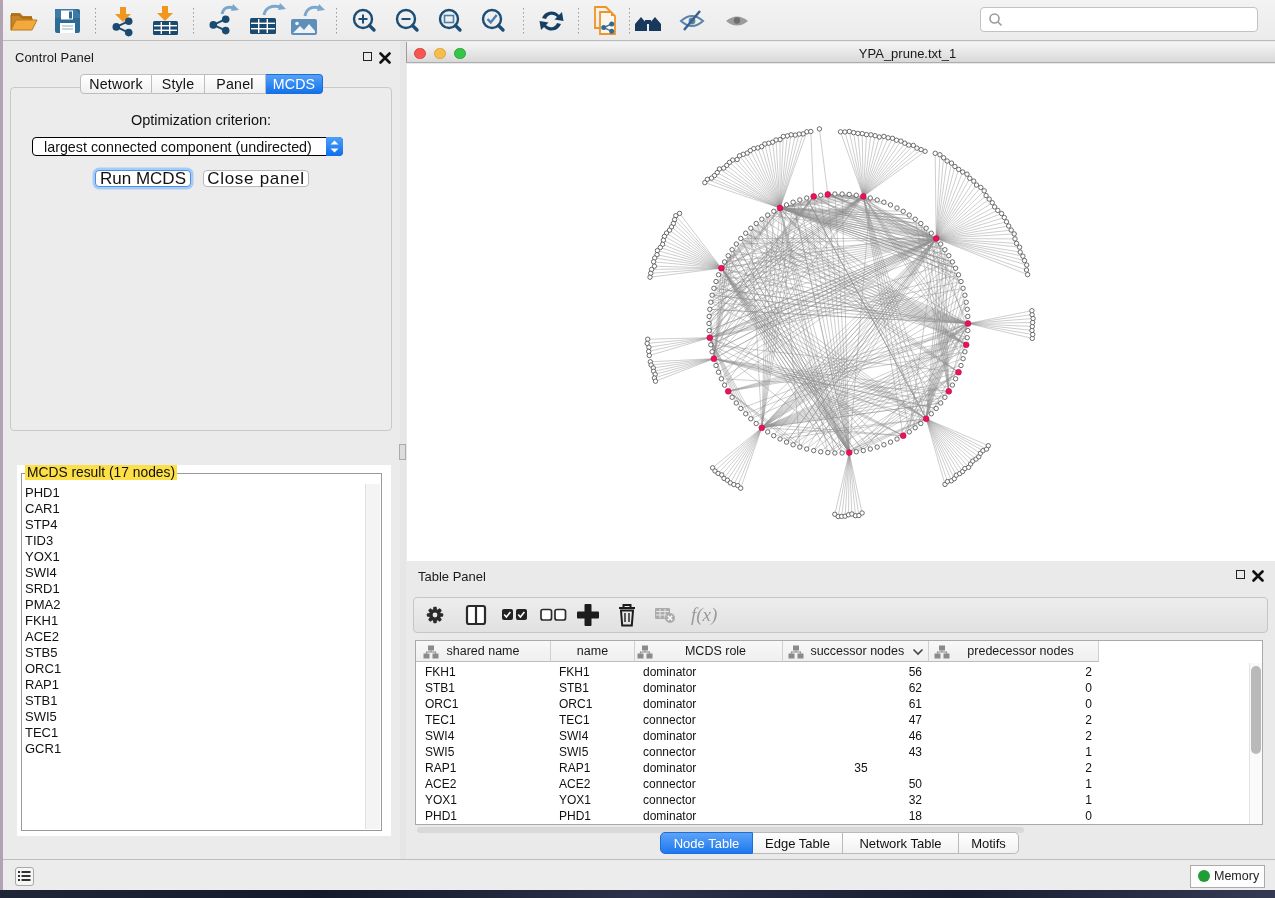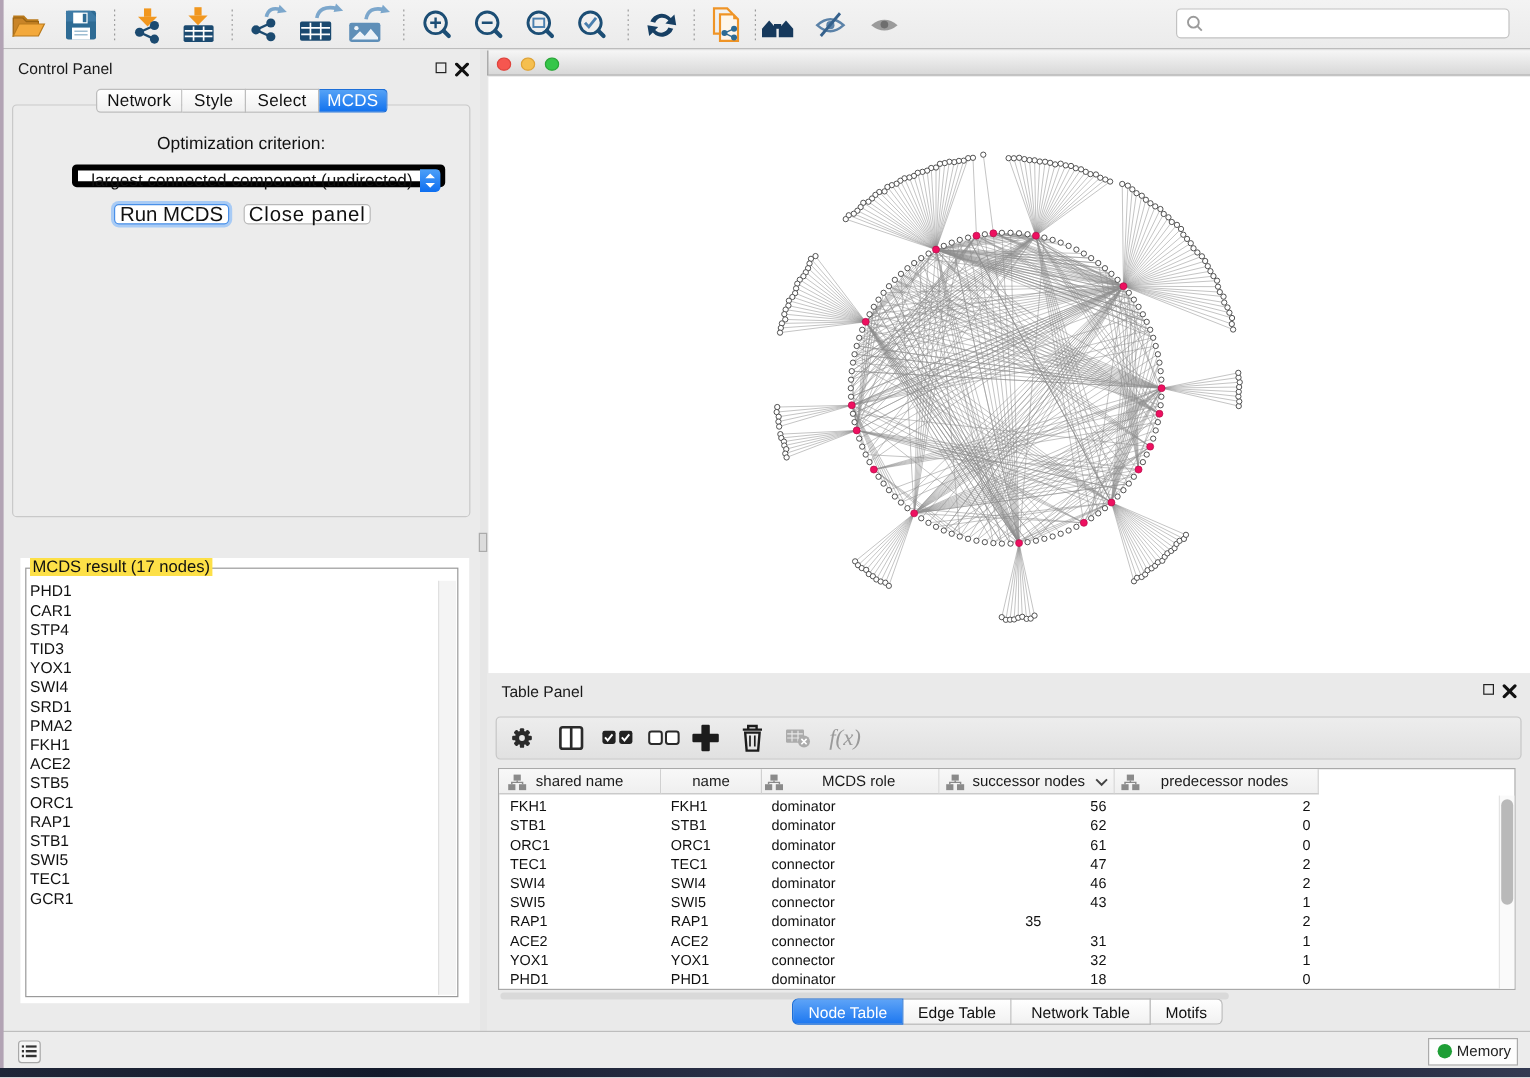--- a/index.html
+++ b/index.html
@@ -6,21 +6,21 @@
 .cell{position:absolute;font-size:12px;color:#111;height:16px;line-height:16px;white-space:nowrap}
 #toolbar{position:absolute;left:0;top:0;width:1275px;height:41px;background:linear-gradient(#f3f3f3,#ebebeb);border-bottom:1px solid #bcbcbc}
 #search{position:absolute;left:980px;top:7px;width:278px;height:25px;background:#fff;border:1px solid #c2c2c2;border-radius:4px}
 #cpanel{position:absolute;left:3px;top:41px;width:397px;height:820px;background:#ebebeb}
 .titletext{position:absolute;font-size:13px;color:#1a1a1a}
 .winbtn{position:absolute;width:9px;height:9px;border:1.5px solid #222}
 .tab{position:absolute;z-index:2;height:20px;line-height:19px;font-size:14.2px;letter-spacing:0.2px;text-align:center;color:#111;background:linear-gradient(#ffffff,#f0f0f0);border:1px solid #bdbdbd;border-left:none}
 .tabsel{background:linear-gradient(#55a2f6,#1272ee);color:#fff;border-color:#1d6fd8}
 #groupbox{position:absolute;left:10px;top:87px;width:382px;height:344px;background:#ececec;border:1px solid #c9c9c9;border-radius:4px}
 #optlabel{position:absolute;left:10px;top:112px;width:382px;text-align:center;font-size:14.5px;color:#111}
-#dropdown{position:absolute;left:60px;top:137px;width:311px;height:19px;background:#fff;border:5px solid #000000;border-radius:4px}
+#dropdown{position:absolute;left:32px;top:137px;width:311px;height:19px;background:#fff;border:1px solid #000000;border-radius:4px}
 #dropdown span{position:absolute;left:11px;top:0.5px;font-size:14.3px;line-height:17px;color:#111;white-space:nowrap}
 #stepper{position:absolute;right:-1px;top:-1px;width:17px;height:19px;border-radius:0 4px 4px 0;background:linear-gradient(#4da0f8,#0d6ef0)}
 .btn{position:absolute;height:17px;line-height:16px;font-size:17px;text-align:center;color:#111;background:#fff;border:1px solid #b9b9b9;border-radius:4px}
 #mcdsbox{position:absolute;left:17px;top:465px;width:374px;height:371px;background:#fff}
 #fieldset{position:absolute;left:21px;top:473px;width:361px;height:358px;border:1px solid #9a9a9a}
 #fieldlegend{position:absolute;left:25px;top:465px;background:#fde047;padding:0 2px;font-size:13.8px;color:#111}
 #mcdslist{position:absolute;left:25px;top:485px;font-size:13px;line-height:16px;color:#111}
 #innersb{position:absolute;left:365px;top:484px;width:15px;height:345px;background:#f4f4f4;border-left:1px solid #e0e0e0}
 #vsplit{position:absolute;left:400px;top:41px;width:6px;height:820px;background:#e6e6e6}
 #vsplith{position:absolute;left:399px;top:444px;width:7px;height:16px;background:#dcdcdc;border:1px solid #ababab}
@@ -138,21 +138,21 @@
       </svg>
     </div>
 <div id="cpanel"></div>
 <div class="titletext" style="left:15px;top:50px">Control Panel</div>
 <div class="winbtn" style="left:363px;top:52px"></div>
 <svg width="14" height="12" viewBox="0 0 14 12" style="position:absolute;left:378px;top:52px">
       <path d="M2.5 1.5 L11.5 10.5 M11.5 1.5 L2.5 10.5" stroke="#111" stroke-width="2.6" stroke-linecap="round" fill="none"></path>
     </svg>
 <div class="tab" style="left:80px;top:74px;width:72px;border-left:1px solid #bdbdbd;border-radius:4px 0 0 4px">Network</div>
 <div class="tab" style="left:152px;top:74px;width:53px">Style</div>
-<div class="tab" style="left:205px;top:74px;width:61px">Select</div>
+<div class="tab" style="left:205px;top:74px;width:61px">Panel</div>
 <div class="tab tabsel" style="left:266px;top:74px;width:57px;border-radius:0 4px 4px 0">MCDS</div>
 <div id="groupbox"></div>
 <div id="optlabel">Optimization criterion:</div>
 <div id="dropdown">
       <span>largest connected component (undirected)</span>
       <div id="stepper"><svg width="17" height="19" viewBox="0 0 17 19">
           <path d="M4.5 7.5 L8.5 3.5 L12.5 7.5 z M4.5 11.5 L8.5 15.5 L12.5 11.5 z" fill="#fff"></path>
         </svg></div>
     </div>
 <div class="btn" style="left:95px;top:170px;width:96px;border-color:#4a90e8;box-shadow:0 0 0 2.5px #a8cbf5">Run MCDS</div>
@@ -161,20 +161,21 @@
 <div id="fieldset"></div>
 <div id="fieldlegend">MCDS result (17 nodes)</div>
 <div id="mcdslist">PHD1<br>CAR1<br>STP4<br>TID3<br>YOX1<br>SWI4<br>SRD1<br>PMA2<br>FKH1<br>ACE2<br>STB5<br>ORC1<br>RAP1<br>STB1<br>SWI5<br>TEC1<br>GCR1</div>
 <div id="innersb"></div>
 <div id="vsplit"></div>
 <div id="vsplith"></div>
 <div id="nettitle"></div>
 <div class="light" style="left:414px;background:#f6564f;border:0.5px solid #df443d"></div>
 <div class="light" style="left:434px;background:#f5bf4f;border:0.5px solid #dfa336"></div>
 <div class="light" style="left:454px;background:#35c649;border:0.5px solid #2aa638"></div>
+<div class="titletext" style="left:540px;top:46px;width:735px;text-align:center">YPA_prune.txt_1</div>
 <div id="canvas"><svg id="graph" width="868" height="499" viewBox="0 0 868 499">
         <path d="M373 144L399.8 67.8M373 144L396.1 69.9M373 144L392.1 70.1M373 144L388.2 71.1M373 144L384.1 70.8M373 144L380.3 71.9M373 144L376.3 72.5M373 144L373 75.6M373 144L369 76M373 144L365.6 78.2M373 144L361.7 79.2M373 144L357.8 80M373 144L354.6 82.6M373 144L350.8 83.9M373 144L346.7 84.6M373 144L343.3 86.6M373 144L340.1 89.1M373 144L336.2 90.3M373 144L332.5 91.8M373 144L330.1 95.5M373 144L325.7 96M373 144L322.5 98.4M373 144L319.7 101.4M373 144L316.7 104.1M373 144L312.4 105M373 144L310.2 108.6M373 144L307.5 111.6M373 144L304.5 114.1M373 144L300.3 115.4M373 144L297.8 118.6M406.7 132.4L403.8 67.5M420.8 130.4L412.4 64.9M456.3 132.4L518.1 87.3M456.3 132.4L514.1 85.6M456.3 132.4L509.9 84.1M456.3 132.4L506.3 81.4M456.3 132.4L501.7 81.1M456.3 132.4L497.8 79.2M456.3 132.4L493.9 77.1M456.3 132.4L489.5 76.2M456.3 132.4L485.5 74.3M456.3 132.4L481.1 73.8M456.3 132.4L476.9 72.4M456.3 132.4L472.3 73M456.3 132.4L468.1 71.7M456.3 132.4L463.9 70.8M456.3 132.4L459.5 70.6M456.3 132.4L455.2 69.6M456.3 132.4L450.9 69.4M456.3 132.4L446.6 68.6M456.3 132.4L442.3 67.5M456.3 132.4L437.9 67.9M456.3 132.4L433.5 67.8M529.2 174.5L620.6 210.6M529.2 174.5L619.5 206M529.2 174.5L619.7 201M529.2 174.5L617.5 196.6M529.2 174.5L615.9 192.2M529.2 174.5L613.2 188.1M529.2 174.5L612.6 183.2M529.2 174.5L609.5 179.4M529.2 174.5L608 174.9M529.2 174.5L607.2 169.9M529.2 174.5L604.2 166.1M529.2 174.5L601.7 162M529.2 174.5L599.5 157.8M529.2 174.5L597.3 153.5M529.2 174.5L594.6 149.6M529.2 174.5L590.8 146.4M529.2 174.5L587.6 142.9M529.2 174.5L585.3 138.7M529.2 174.5L582.2 135.1M529.2 174.5L579.1 131.6M529.2 174.5L577.2 126.8M529.2 174.5L573.8 123.4M529.2 174.5L569.5 121M529.2 174.5L566.7 117.1M529.2 174.5L562.8 114.3M529.2 174.5L560 110.2M529.2 174.5L555.7 108M529.2 174.5L551.7 105.4M529.2 174.5L547.9 102.5M529.2 174.5L544.5 99.1M529.2 174.5L540.1 97M529.2 174.5L536.6 93.8M529.2 174.5L532.9 90.7M529.2 174.5L528.2 89.3M314.4 204.2L272.6 149.4M314.4 204.2L268.8 151.7M314.4 204.2L267.6 155.6M314.4 204.2L266.4 159.5M314.4 204.2L264.5 162.9M314.4 204.2L262.5 166.2M314.4 204.2L259.5 169.1M314.4 204.2L257.4 172.4M314.4 204.2L256.4 176.3M314.4 204.2L255.6 180.3M314.4 204.2L253.3 183.5M314.4 204.2L250.4 186.6M314.4 204.2L250 190.7M314.4 204.2L247.7 194M314.4 204.2L246.6 197.8M314.4 204.2L247.4 202.2M314.4 204.2L244.6 205.5M314.4 204.2L243.7 209.3M314.4 204.2L243 213.2M302.8 273.7L240.7 275.2M302.8 273.7L240.2 279.4M302.8 273.7L241.9 283.3M302.8 273.7L241.7 287.4M302.8 273.7L242.3 291.5M306.9 294.7L243.3 297.8M306.9 294.7L244.1 301M306.9 294.7L246.3 304M306.9 294.7L246.6 307.3M306.9 294.7L248.2 310.3M306.9 294.7L247.4 314M306.9 294.7L248.5 317.2M354.8 363.8L305.6 403.8M354.8 363.8L308 407M354.8 363.8L311.1 409.4M354.8 363.8L314.8 410.9M354.8 363.8L317 414.4M354.8 363.8L320.4 416.2M354.8 363.8L323.3 418.9M354.8 363.8L326.9 420.6M354.8 363.8L330.8 421.6M354.8 363.8L333.7 424.2M442.2 388.6L427.8 450.3M442.2 388.6L431.2 452.5M442.2 388.6L434.7 452.4M442.2 388.6L438.1 452.2M442.2 388.6L441.5 450.8M442.2 388.6L444.9 450M442.2 388.6L448.5 451.7M442.2 388.6L451.9 451.5M442.2 388.6L455.1 449M519.2 354.8L538 420.4M519.2 354.8L540.5 417.5M519.2 354.8L544.4 416.8M519.2 354.8L547.3 414.7M519.2 354.8L549.3 411.2M519.2 354.8L552.7 409.6M519.2 354.8L555.6 407.5M519.2 354.8L557.9 404.6M519.2 354.8L561.6 403.3M519.2 354.8L563.6 400M519.2 354.8L565.8 397.1M519.2 354.8L569 395.1M519.2 354.8L571.8 392.8M519.2 354.8L573.4 389.3M519.2 354.8L576 386.7M519.2 354.8L579.6 385.1M519.2 354.8L581.3 381.7M561 259.5L625.3 274.4M561 259.5L625.7 270.5M561 259.5L625 266.4M561 259.5L625.3 262.5M561 259.5L625.6 258.5M561 259.5L626.1 254.5M561 259.5L625.1 250.6M561 259.5L624.9 246.7M373 144L392.8 383.1M373 144L548.6 204.2M373 144L545.4 197.9M373 144L541.8 191.7M373 144L537.9 185.7M373 144L533.7 180M373 144L529.2 174.5M373 144L524.3 169.2M373 144L519.2 164.2M373 144L513.8 159.5M373 144L508.2 155.2M373 144L502.3 151.1M373 144L427.9 389M373 144L435.1 389M373 144L442.2 388.6M373 144L513.8 159.5M373 144L508.2 155.2M373 144L502.3 151.1M373 144L496.2 147.3M373 144L420.8 388.6M373 144L306.9 224.3M373 144L305.1 231.2M373 144L303.8 238.2M373 144L554 217.5M373 144L551.5 210.8M373 144L548.6 204.2M373 144L545.4 197.9M373 144L551.5 210.8M373 144L548.6 204.2M373 144L545.4 197.9M373 144L541.8 191.7M373 144L537.9 185.7M373 144L533.7 180M373 144L533.7 339M373 144L537.9 333.3M373 144L541.8 327.3M373 144L463.3 134M373 144L456.3 132.4M373 144L449.3 131.2M373 144L442.2 130.4M373 144L435.1 130M373 144L427.9 130M406.7 132.4L302 259.5M406.7 132.4L470.2 135.9M406.7 132.4L302.2 252.4M406.7 132.4L302 259.5M406.7 132.4L302.2 266.6M406.7 132.4L302.8 273.7M406.7 132.4L303.8 280.8M406.7 132.4L305.1 287.8M406.7 132.4L554 217.5M406.7 132.4L551.5 210.8M406.7 132.4L548.6 204.2M420.8 130.4L537.9 185.7M420.8 130.4L533.7 180M420.8 130.4L529.2 174.5M420.8 130.4L524.3 169.2M420.8 130.4L519.2 164.2M420.8 130.4L483.5 140.9M420.8 130.4L476.9 138.2M420.8 130.4L470.2 135.9M420.8 130.4L463.3 134M420.8 130.4L456.3 132.4M420.8 130.4L449.3 131.2M456.3 132.4L314.4 204.2M456.3 132.4L524.3 349.8M456.3 132.4L303.8 238.2M456.3 132.4L302.8 245.3M456.3 132.4L302.2 252.4M456.3 132.4L302 259.5M456.3 132.4L302.2 266.6M456.3 132.4L302.8 273.7M456.3 132.4L303.8 280.8M456.3 132.4L305.1 287.8M456.3 132.4L306.9 294.7M456.3 132.4L496.2 371.7M456.3 132.4L502.3 367.9M456.3 132.4L508.2 363.8M456.3 132.4L513.8 359.5M456.3 132.4L519.2 354.8M456.3 132.4L554 217.5M456.3 132.4L556.1 294.7M456.3 132.4L557.9 287.8M456.3 132.4L559.2 280.8M456.3 132.4L560.2 273.7M456.3 132.4L314.4 314.8M456.3 132.4L317.6 321.1M456.3 132.4L548.6 204.2M456.3 132.4L309 217.5M456.3 132.4L306.9 224.3M456.3 132.4L305.1 231.2M456.3 132.4L303.8 238.2M456.3 132.4L302.8 245.3M456.3 132.4L302.2 252.4M529.2 174.5L560.8 266.6M529.2 174.5L366.7 371.7M529.2 174.5L373 375M529.2 174.5L379.5 378.1M529.2 174.5L386.1 380.8M529.2 174.5L343.8 354.8M529.2 174.5L349.2 359.5M529.2 174.5L354.8 363.8M529.2 174.5L360.7 367.9M529.2 174.5L449.3 131.2M529.2 174.5L442.2 130.4M529.2 174.5L435.1 130M529.2 174.5L420.8 130.4M529.2 174.5L413.7 131.2M529.2 174.5L406.7 132.4M529.2 174.5L399.7 134M529.2 174.5L392.8 135.9M529.2 174.5L386.1 138.2M529.2 174.5L379.5 140.9M529.2 174.5L373 144M529.2 174.5L366.8 147.3M529.2 174.5L360.7 151.1M529.2 174.5L302.2 266.6M529.2 174.5L302.8 273.7M529.2 174.5L303.8 280.8M529.2 174.5L305.1 287.8M529.2 174.5L306.9 294.7M529.2 174.5L309 301.5M529.2 174.5L311.5 308.2M529.2 174.5L314.4 314.8M529.2 174.5L317.6 321.1M529.2 174.5L502.3 367.9M529.2 174.5L302.2 266.6M529.2 174.5L302.8 273.7M529.2 174.5L303.8 280.8M529.2 174.5L305.1 287.8M529.2 174.5L306.9 294.7M529.2 174.5L442.2 130.4M529.2 174.5L333.8 174.5M529.2 174.5L329.3 180M529.2 174.5L321.2 191.7M529.2 174.5L317.6 197.9M529.2 174.5L314.4 204.2M529.2 174.5L311.5 210.8M529.2 174.5L309 217.5M529.2 174.5L306.9 224.3M529.2 174.5L305.1 231.2M529.2 174.5L303.8 238.2M529.2 174.5L302.2 252.4M529.2 174.5L379.5 378.1M529.2 174.5L386.1 380.8M529.2 174.5L392.8 383.1M529.2 174.5L399.7 385M529.2 174.5L406.7 386.6M314.4 204.2L427.9 389M314.4 204.2L435.1 389M314.4 204.2L442.2 388.6M314.4 204.2L449.3 387.8M314.4 204.2L456.3 386.6M314.4 204.2L420.8 388.6M314.4 204.2L427.9 389M314.4 204.2L435.1 389M314.4 204.2L442.2 388.6M314.4 204.2L449.3 387.8M314.4 204.2L456.3 386.6M314.4 204.2L463.3 385M314.4 204.2L470.2 383.1M314.4 204.2L476.9 380.8M314.4 204.2L560.2 273.7M314.4 204.2L524.3 169.2M314.4 204.2L392.8 135.9M314.4 204.2L386.1 138.2M314.4 204.2L379.5 140.9M314.4 204.2L373 144M314.4 204.2L366.8 147.3M314.4 204.2L360.7 151.1M314.4 204.2L354.8 155.2M314.4 204.2L449.3 131.2M314.4 204.2L442.2 388.6M302.8 273.7L311.5 308.2M302.8 273.7L314.4 314.8M302.8 273.7L317.6 321.1M302.8 273.7L537.9 185.7M302.8 273.7L533.7 180M302.8 273.7L556.1 224.3M302.8 273.7L554 217.5M302.8 273.7L551.5 210.8M302.8 273.7L513.8 359.5M302.8 273.7L399.7 134M302.8 273.7L338.7 349.8M302.8 273.7L343.8 354.8M302.8 273.7L349.2 359.5M302.8 273.7L545.4 197.9M302.8 273.7L329.3 339M302.8 273.7L333.8 344.5M306.9 294.7L321.2 191.7M306.9 294.7L302.8 245.3M306.9 294.7L302.2 252.4M306.9 294.7L360.7 151.1M306.9 294.7L529.2 344.5M306.9 294.7L329.3 180M306.9 294.7L325.1 185.7M306.9 294.7L321.2 191.7M306.9 294.7L317.6 197.9M306.9 294.7L314.4 204.2M306.9 294.7L413.7 131.2M306.9 294.7L519.2 354.8M306.9 294.7L524.3 349.8M306.9 294.7L529.2 344.5M306.9 294.7L533.7 339M306.9 294.7L537.9 333.3M306.9 294.7L541.8 327.3M321.2 327.3L386.1 380.8M321.2 327.3L392.8 383.1M321.2 327.3L399.7 385M321.2 327.3L557.9 287.8M321.2 327.3L559.2 280.8M321.2 327.3L560.2 273.7M321.2 327.3L560.8 266.6M321.2 327.3L561 259.5M354.8 363.8L533.7 339M354.8 363.8L559.2 238.2M354.8 363.8L557.9 231.2M354.8 363.8L556.1 224.3M354.8 363.8L554 217.5M354.8 363.8L551.5 210.8M354.8 363.8L548.6 204.2M354.8 363.8L545.4 197.9M354.8 363.8L541.8 191.7M354.8 363.8L537.9 185.7M354.8 363.8L533.7 180M354.8 363.8L529.2 174.5M354.8 363.8L343.8 164.2M354.8 363.8L533.7 339M354.8 363.8L537.9 333.3M354.8 363.8L541.8 327.3M354.8 363.8L545.4 321.1M354.8 363.8L548.6 314.8M354.8 363.8L551.5 308.2M354.8 363.8L554 301.5M354.8 363.8L556.1 294.7M354.8 363.8L557.9 287.8M354.8 363.8L559.2 280.8M354.8 363.8L560.2 273.7M354.8 363.8L392.8 135.9M354.8 363.8L386.1 138.2M354.8 363.8L379.5 140.9M354.8 363.8L373 144M354.8 363.8L366.8 147.3M354.8 363.8L360.7 151.1M442.2 388.6L559.2 280.8M442.2 388.6L303.8 280.8M442.2 388.6L541.8 327.3M442.2 388.6L360.7 151.1M442.2 388.6L354.8 155.2M442.2 388.6L349.2 159.5M442.2 388.6L343.8 164.2M442.2 388.6L338.7 169.2M442.2 388.6L333.8 174.5M442.2 388.6L329.3 180M442.2 388.6L325.1 185.7M442.2 388.6L321.2 191.7M442.2 388.6L317.6 197.9M442.2 388.6L435.1 130M442.2 388.6L427.9 130M442.2 388.6L420.8 130.4M442.2 388.6L413.7 131.2M442.2 388.6L406.7 132.4M442.2 388.6L399.7 134M442.2 388.6L392.8 135.9M442.2 388.6L386.1 138.2M442.2 388.6L463.3 134M442.2 388.6L386.1 138.2M442.2 388.6L333.8 174.5M442.2 388.6L329.3 180M442.2 388.6L325.1 185.7M442.2 388.6L321.2 191.7M519.2 354.8L435.1 389M519.2 354.8L442.2 388.6M519.2 354.8L449.3 387.8M519.2 354.8L559.2 238.2M519.2 354.8L557.9 231.2M519.2 354.8L556.1 224.3M519.2 354.8L554 217.5M519.2 354.8L551.5 210.8M519.2 354.8L548.6 204.2M519.2 354.8L545.4 197.9M519.2 354.8L541.8 191.7M519.2 354.8L537.9 185.7M519.2 354.8L533.7 180M519.2 354.8L399.7 134M519.2 354.8L399.7 134M519.2 354.8L366.7 371.7M519.2 354.8L373 375M519.2 354.8L314.4 204.2M519.2 354.8L311.5 210.8M519.2 354.8L309 217.5M519.2 354.8L306.9 224.3M519.2 354.8L305.1 231.2M519.2 354.8L303.8 238.2M519.2 354.8L406.7 132.4M519.2 354.8L399.7 134M561 259.5L302.8 245.3M561 259.5L537.9 333.3M561 259.5L490 375M561 259.5L496.2 371.7M561 259.5L502.3 367.9M561 259.5L508.2 363.8M561 259.5L325.1 185.7M561 259.5L321.2 191.7M561 259.5L317.6 197.9M561 259.5L314.4 204.2M561 259.5L311.5 210.8M561 259.5L309 217.5M561 259.5L306.9 224.3M561 259.5L305.1 231.2M561 259.5L343.8 164.2M561 259.5L338.7 169.2M561 259.5L333.8 174.5M561 259.5L329.3 180M561 259.5L366.8 147.3M561 259.5L306.9 224.3M561 259.5L305.1 231.2M561 259.5L303.8 238.2M561 259.5L302.8 245.3M561 259.5L456.3 386.6M561 259.5L513.8 159.5M561 259.5L427.9 389M561 259.5L379.5 378.1M561 259.5L386.1 380.8M561 259.5L392.8 383.1M561 259.5L399.7 385M561 259.5L406.7 386.6M561 259.5L413.7 387.8M561 259.5L420.8 388.6M561 259.5L333.8 344.5M561 259.5L338.7 349.8M561 259.5L343.8 354.8M559.2 280.8L379.5 140.9M559.2 280.8L373 144M559.2 280.8L366.8 147.3M559.2 280.8L360.7 151.1M559.2 280.8L354.8 155.2M559.2 280.8L349.2 159.5M559.2 280.8L343.8 164.2M559.2 280.8L338.7 169.2M559.2 280.8L333.8 174.5M559.2 280.8L524.3 349.8M551.5 308.2L349.2 159.5M551.5 308.2L343.8 164.2M551.5 308.2L338.7 169.2M551.5 308.2L333.8 174.5M551.5 308.2L435.1 389M551.5 308.2L442.2 388.6M551.5 308.2L449.3 387.8M551.5 308.2L303.8 280.8M551.5 308.2L420.8 388.6M541.8 327.3L314.4 314.8M541.8 327.3L537.9 185.7M541.8 327.3L533.7 180M541.8 327.3L529.2 174.5M541.8 327.3L524.3 169.2M541.8 327.3L519.2 164.2M541.8 327.3L513.8 159.5M541.8 327.3L508.2 155.2M496.2 371.7L537.9 333.3M496.2 371.7L559.2 238.2M496.2 371.7L303.8 280.8M496.2 371.7L302.2 266.6M496.2 371.7L302.8 273.7M496.2 371.7L349.2 359.5M496.2 371.7L354.8 363.8" stroke="#8e8e8e" stroke-width="0.55" opacity="0.8" fill="none"></path>
         <g fill="#ffffff" stroke="#4a4a4a" stroke-width="0.8">
           <circle cx="560.8" cy="252.4" r="2.2"></circle>
           <circle cx="560.2" cy="245.3" r="2.2"></circle>
           <circle cx="559.2" cy="238.2" r="2.2"></circle>
           <circle cx="557.9" cy="231.2" r="2.2"></circle>
           <circle cx="556.1" cy="224.3" r="2.2"></circle>
           <circle cx="554" cy="217.5" r="2.2"></circle>
           <circle cx="551.5" cy="210.8" r="2.2"></circle>
@@ -568,21 +569,21 @@
     <div class="cell" style="left:800px;top:744px;width:122px;text-align:right">43</div>
     <div class="cell" style="left:960px;top:744px;width:132px;text-align:right">1</div>
     <div class="cell" style="left:425px;top:760px;width:120px">RAP1</div>
     <div class="cell" style="left:559px;top:760px;width:70px">RAP1</div>
     <div class="cell" style="left:643px;top:760px;width:130px">dominator</div>
     <div class="cell" style="left:800px;top:760px;width:122px;text-align:center">35</div>
     <div class="cell" style="left:960px;top:760px;width:132px;text-align:right">2</div>
     <div class="cell" style="left:425px;top:776px;width:120px">ACE2</div>
     <div class="cell" style="left:559px;top:776px;width:70px">ACE2</div>
     <div class="cell" style="left:643px;top:776px;width:130px">connector</div>
-    <div class="cell" style="left:800px;top:776px;width:122px;text-align:right">31</div>
+    <div class="cell" style="left:800px;top:776px;width:122px;text-align:right">50</div>
     <div class="cell" style="left:960px;top:776px;width:132px;text-align:right">1</div>
     <div class="cell" style="left:425px;top:792px;width:120px">YOX1</div>
     <div class="cell" style="left:559px;top:792px;width:70px">YOX1</div>
     <div class="cell" style="left:643px;top:792px;width:130px">connector</div>
     <div class="cell" style="left:800px;top:792px;width:122px;text-align:right">32</div>
     <div class="cell" style="left:960px;top:792px;width:132px;text-align:right">1</div>
     <div class="cell" style="left:425px;top:808px;width:120px">PHD1</div>
     <div class="cell" style="left:559px;top:808px;width:70px">PHD1</div>
     <div class="cell" style="left:643px;top:808px;width:130px">dominator</div>
     <div class="cell" style="left:800px;top:808px;width:122px;text-align:right">18</div>

